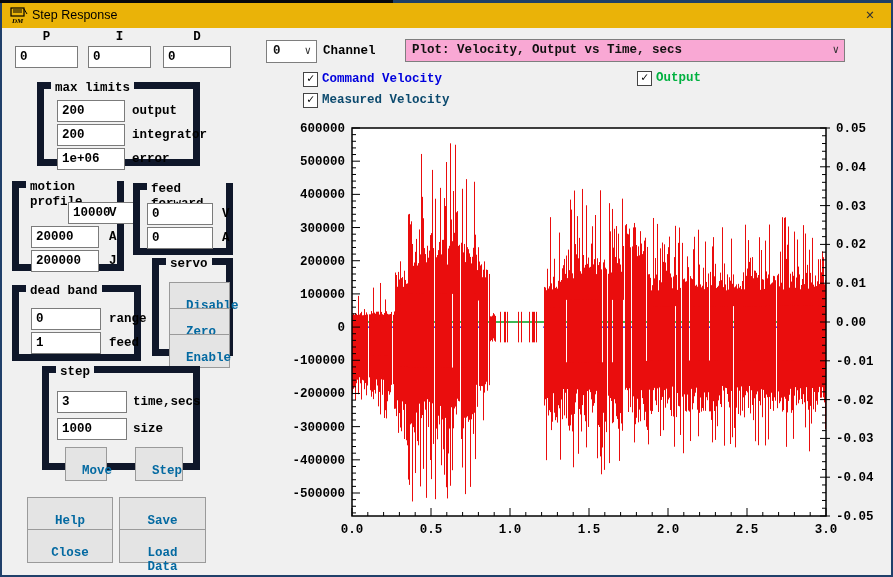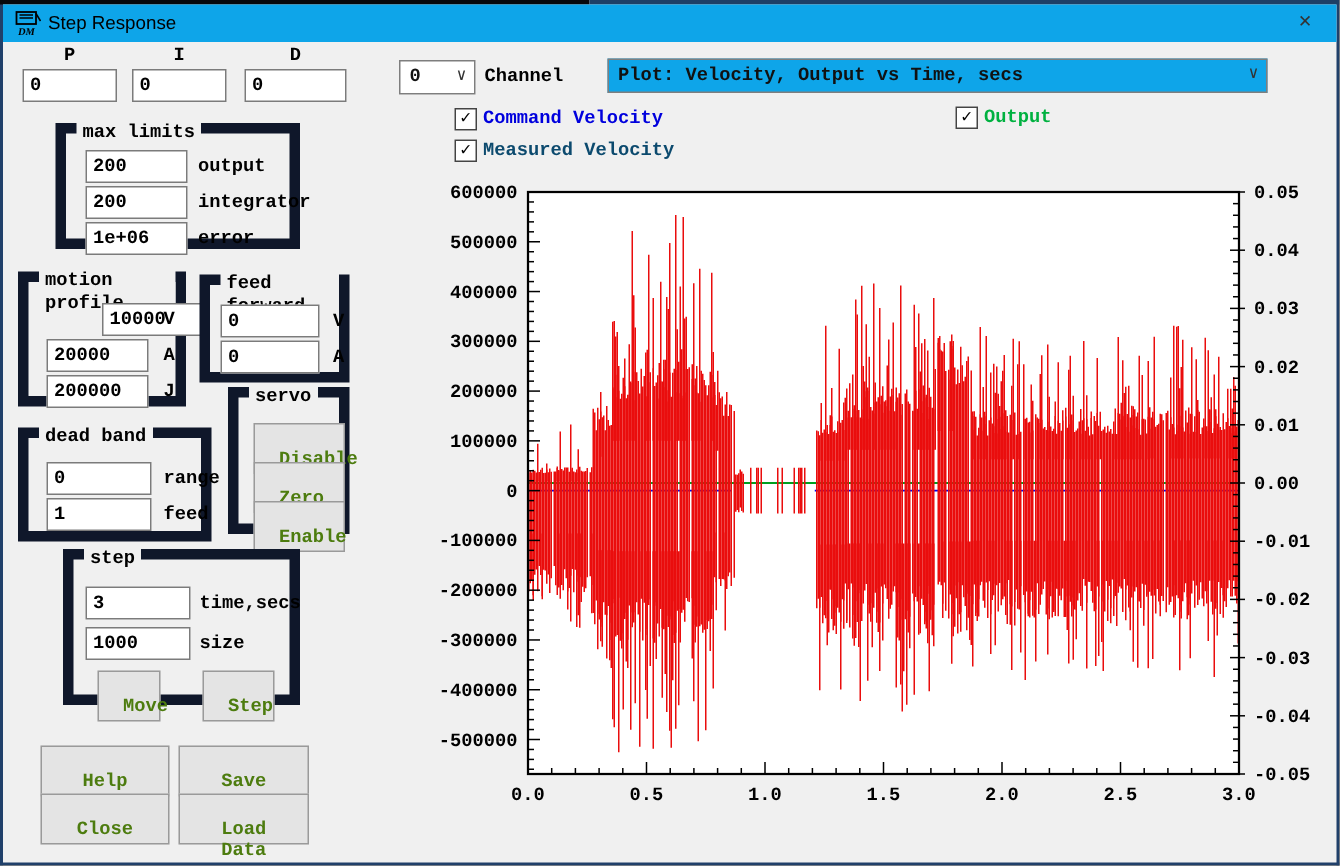--- a/index.html
+++ b/index.html
@@ -2,39 +2,39 @@
 <html><head>
 <meta charset="utf-8">
 <style>
   html,body{margin:0;padding:0;background:#444;}
   .window{position:relative;width:893px;height:577px;background:#f0f0f0;overflow:hidden;
           font-family:"Liberation Mono",monospace;
           box-shadow:inset 2px 0 0 #20406a, inset -2px 0 0 #20406a, inset 0 -2px 0 #20406a;}
   .strip{position:absolute;left:0;top:0;width:893px;height:3px;}
   .strip .s1{position:absolute;left:0;top:0;width:393px;height:3px;background:#06080c;}
   .strip .s2{position:absolute;left:393px;top:0;width:500px;height:3px;background:#1e3f66;}
-  .titlebar{position:absolute;left:2px;top:3px;width:889px;height:25px;background:#0ea5e9;}
+  .titlebar{position:absolute;left:2px;top:3px;width:889px;height:25px;background:#eab308;}
   .title{position:absolute;left:30px;top:5px;font-family:"Liberation Sans",sans-serif;font-size:12.5px;color:#000;}
   .close{position:absolute;right:0;top:0;width:42px;height:25px;text-align:center;line-height:25px;font-size:14px;color:#333;cursor:pointer;}
   .appicon{position:absolute;left:7px;top:3px;}
   .lb{position:absolute;font-size:12.5px;color:#000;white-space:pre;line-height:15px;}
   .b{font-weight:bold;}
   .ctr{text-align:center;}
   .tin{position:absolute;box-sizing:border-box;height:22px;border:1px solid #7b7b7b;background:#fff;
        font-family:"Liberation Mono",monospace;font-size:12.5px;font-weight:bold;color:#000;padding:0 4px;margin:0;}
   .grp{position:absolute;border:7px solid #0f172a;box-sizing:border-box;}
   .ttl{position:absolute;top:-8px;left:7px;background:#f0f0f0;padding:0 4px;font-size:12.5px;line-height:15px;color:#000;}
   .btn{position:absolute;box-sizing:border-box;background:#e4e4e4;border:1px solid #9a9a9a;
-       font-family:"Liberation Mono",monospace;font-size:12.5px;font-weight:bold;color:#4d7c0f;
+       font-family:"Liberation Mono",monospace;font-size:12.5px;font-weight:bold;color:#0369a1;
        text-align:center;padding:16px;margin:0;cursor:pointer;}
   .cbx{position:absolute;width:13px;height:13px;background:#fff;border:1px solid #444;box-sizing:content-box;
        font-size:12px;line-height:13px;text-align:center;font-weight:bold;color:#000;cursor:pointer;}
   .cmb{position:absolute;box-sizing:border-box;border:1px solid #7e7e7e;background:#fff;
        font-size:12.5px;font-weight:bold;color:#111;line-height:21px;padding:0 18px 0 6px;white-space:nowrap;overflow:hidden;cursor:pointer;}
-  .cmbg{background:#0ea5e9;}
+  .cmbg{background:#f9a8d4;}
   .arr{position:absolute;right:5px;top:0;line-height:21px;font-size:11px;font-weight:normal;color:#333;}
   #plot{position:absolute;left:0;top:0;pointer-events:none;}
 </style>
 </head>
 <body>
 
 <div class="window">
 
   <div class="strip">
     <div class="s1"></div>

